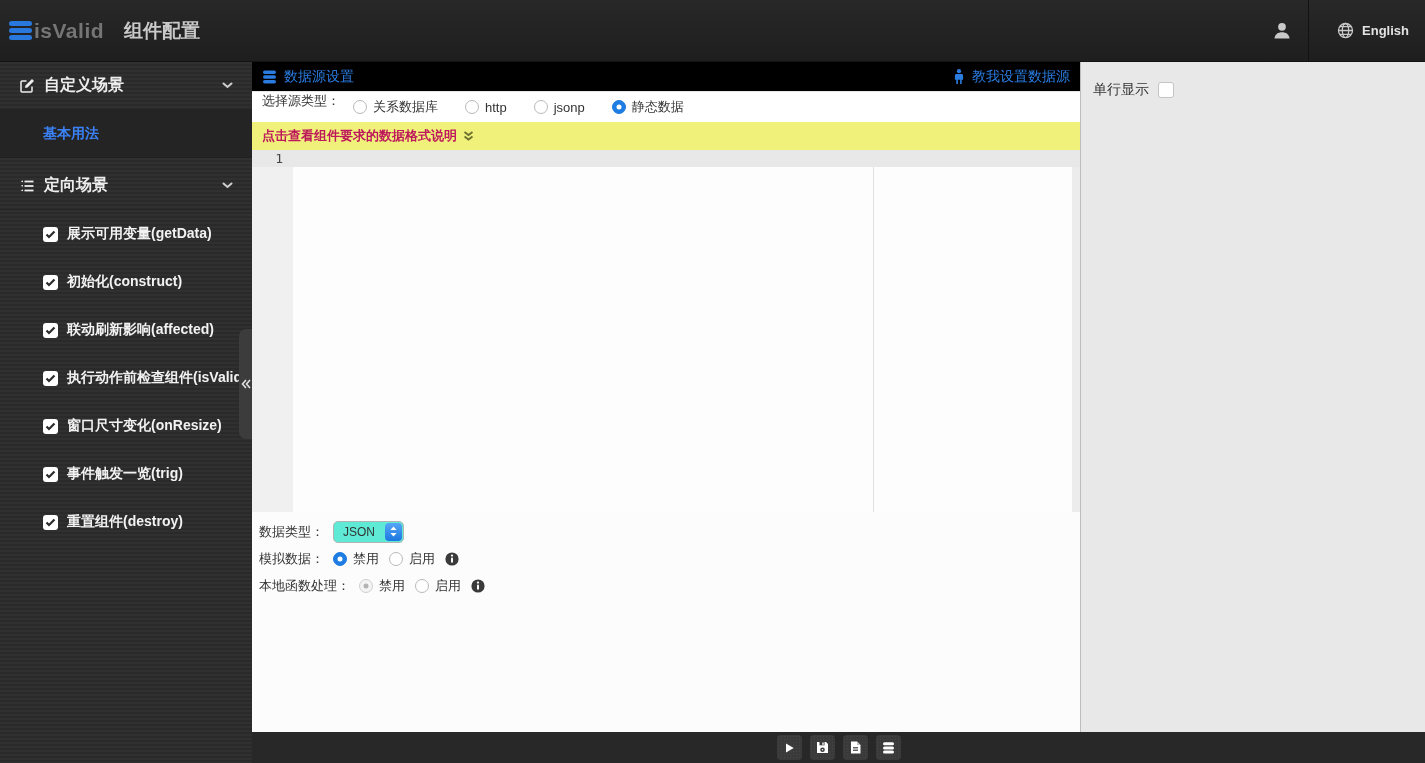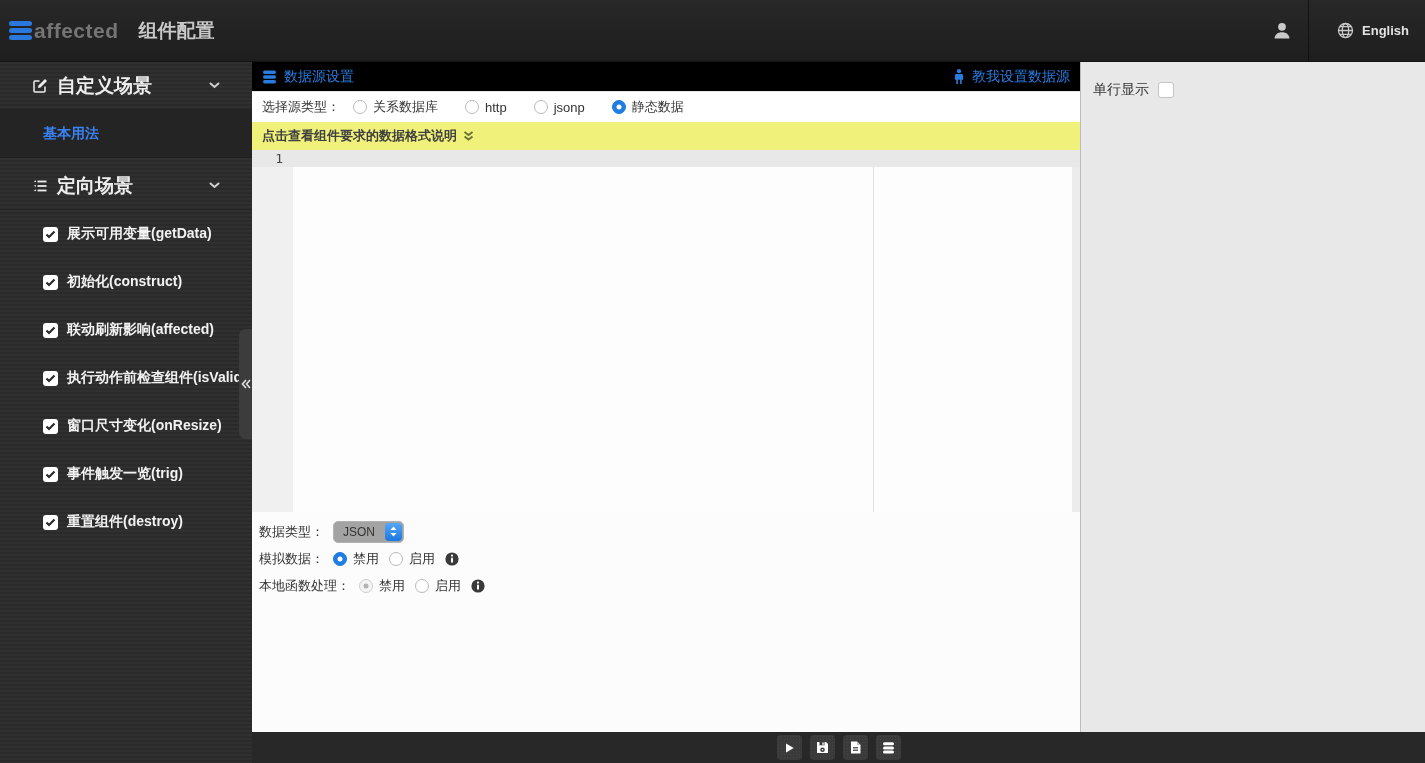--- a/index.html
+++ b/index.html
@@ -29,22 +29,22 @@
   .topbar-divider { width: 1px; height: 62px; background: #121212; }
   .topbar-lang { display: flex; align-items: center; gap: 8px; padding: 0 16px 0 28px; cursor: pointer; text-align: right; }
   .topbar-lang span { color: #e3e3e3; font-size: 13px; font-weight: bold; }
 
   
   .sidebar {
     position: absolute; left: 0; top: 62px; width: 252px; height: 701px;
     background: repeating-linear-gradient(180deg, #303030 0px, #303030 2px, #2a2a2a 2px, #2a2a2a 4px);
   }
   .group-header {
-    height: 48px; display: flex; align-items: center; padding: 0 32px;
-    color: #ededed; font-size: 19px; font-weight: bold; cursor: pointer;
+    height: 48px; display: flex; align-items: center; padding: 0 19px;
+    color: #ededed; font-size: 16px; font-weight: bold; cursor: pointer;
     border-bottom: 1px solid #242424;
   }
   .group-header .gh-icon { margin-right: 9px; display: flex; }
   .group-header .gh-chevron { margin-left: auto; display: flex; }
   .submenu-item {
     height: 48px; background: #242424; display: flex; align-items: center;
     padding-left: 43px; color: #3b82f6; font-size: 14px; font-weight: bold;
     border-bottom: 1px solid #1f1f1f; cursor: pointer;
   }
   .sb-spacer { height: 4px; }
@@ -67,59 +67,59 @@
     position: absolute; left: 252px; top: 62px; width: 828px; height: 670px;
     background: #fcfcfc;
   }
   .main-header {
     height: 30px; display: flex; align-items: center; padding: 0 10px;
     border-bottom: 1px solid #e6e6e6; background: #000000;
   }
   .main-header .mh-title { color: #2a7ce0; font-size: 14px; margin-left: 7px; }
   .mh-spacer { flex: 1; }
   .help-link { display: flex; align-items: center; gap: 7px; color: #2a7ce0; font-size: 14px; cursor: pointer; }
-  .radio-row { height: 30px; display: flex; align-items: center; padding: 0 10px; font-size: 13px; color: #333; background: #fff; }
+  .radio-row { height: 30px; display: flex; padding: 0 10px; font-size: 13px; color: #333; background: #fff; }
   .radio-row .rr-label { margin-right: 13px; }
   .radio-pair { display: flex; align-items: center; margin-right: 27px; cursor: pointer; }
   .radio {
     width: 14px; height: 14px; border-radius: 50%; background: #fff;
     border: 1px solid #b9b9b9; position: relative; flex: none;
   }
   .radio.checked { background: #1e7ce2; border-color: #1e7ce2; }
   .radio.checked::after {
     content: ""; position: absolute; left: 50%; top: 50%; width: 5px; height: 5px;
     border-radius: 50%; background: #fff; transform: translate(-50%,-50%);
   }
   .radio.disabled { background: #f4f4f4; border-color: #cfcfcf; }
   .radio.disabled::after {
     content: ""; position: absolute; left: 50%; top: 50%; width: 5px; height: 5px;
     border-radius: 50%; background: #b3b3b3; transform: translate(-50%,-50%);
   }
   .radio-pair span.rp-label { margin-left: 6px; }
 
   .banner {
     height: 28px; background: #f0f17a; display: flex; align-items: center; gap: 6px;
-    padding: 11px 10px; color: #404040; font-size: 13px; font-weight: bold; cursor: pointer;
+    padding: 11px 10px; color: #be185d; font-size: 13px; font-weight: bold; cursor: pointer;
   }
 
   .editor { position: relative; height: 362px; background: #fdfdfd; overflow: hidden; cursor: text; }
   .editor .active-line { position: absolute; left: 0; right: 0; top: 0; height: 17px; background: #e8e8e8; z-index: 1; }
   .editor .gutter { position: absolute; left: 0; top: 0; bottom: 0; width: 41px; background: #f0f0f0; }
   .editor .gutter-num {
     position: relative; z-index: 2; text-align: right; padding-right: 10px;
     font-family: "DejaVu Sans Mono", monospace; font-size: 13px; line-height: 17px; color: #464646;
   }
   .editor .print-margin { position: absolute; left: 621px; top: 0; bottom: 0; width: 1px; background: #e1e1e1; z-index: 0; }
   .editor .scroll-strip { position: absolute; right: 0; top: 0; bottom: 0; width: 8px; background: #ececec; z-index: 0; }
 
   .controls { padding: 6px 0 0 7px; }
   .ctrl-row { height: 27px; display: flex; align-items: center; font-size: 13px; color: #333; }
   .ctrl-row .ctrl-label { margin-right: 9px; }
   .select {
-    display: inline-flex; align-items: stretch; height: 22px; background: #a3a3a3;
+    display: inline-flex; align-items: stretch; height: 22px; background: #5eead4;
     border: 1px solid #b3b3b3; border-radius: 5px; overflow: hidden; cursor: pointer;
   }
   .select-value { display: flex; align-items: center; padding: 0 9px; font-size: 12px; color: #333; }
   .select-arrows {
     width: 17px; margin: 1px; border-radius: 4px;
     background: linear-gradient(180deg, #55a6f6, #1b77e0);
     display: flex; align-items: center; justify-content: center;
   }
   .info-icon { margin-left: 7px; display: flex; cursor: pointer; }
   .ctrl-row .radio-pair { margin-right: 10px; }
@@ -155,21 +155,21 @@
 
 <div class="screen">
 
   <div class="topbar">
     <div class="logo">
       <span class="logo-bars">
           <i></i>
           <i></i>
           <i></i>
         </span>
-      <span class="logo-word">affected</span>
+      <span class="logo-word">isValid</span>
     </div>
     <div class="app-title">组件配置</div>
     <div class="topbar-spacer"></div>
     <div class="topbar-user">
       <svg width="20" height="20" viewBox="0 0 16 16" fill="#c9c9c9">
           <circle cx="8" cy="4.6" r="3.1"></circle>
           <path d="M2 14c.3-3.4 2.8-5 6-5s5.7 1.6 6 5z"></path>
         </svg>
     </div>
     <div class="topbar-divider"></div>

